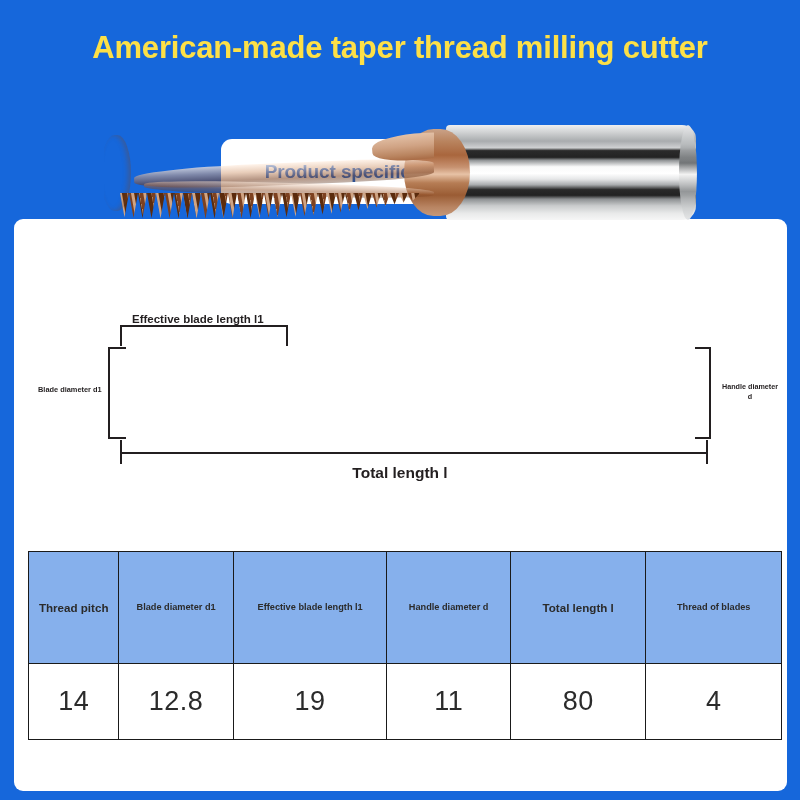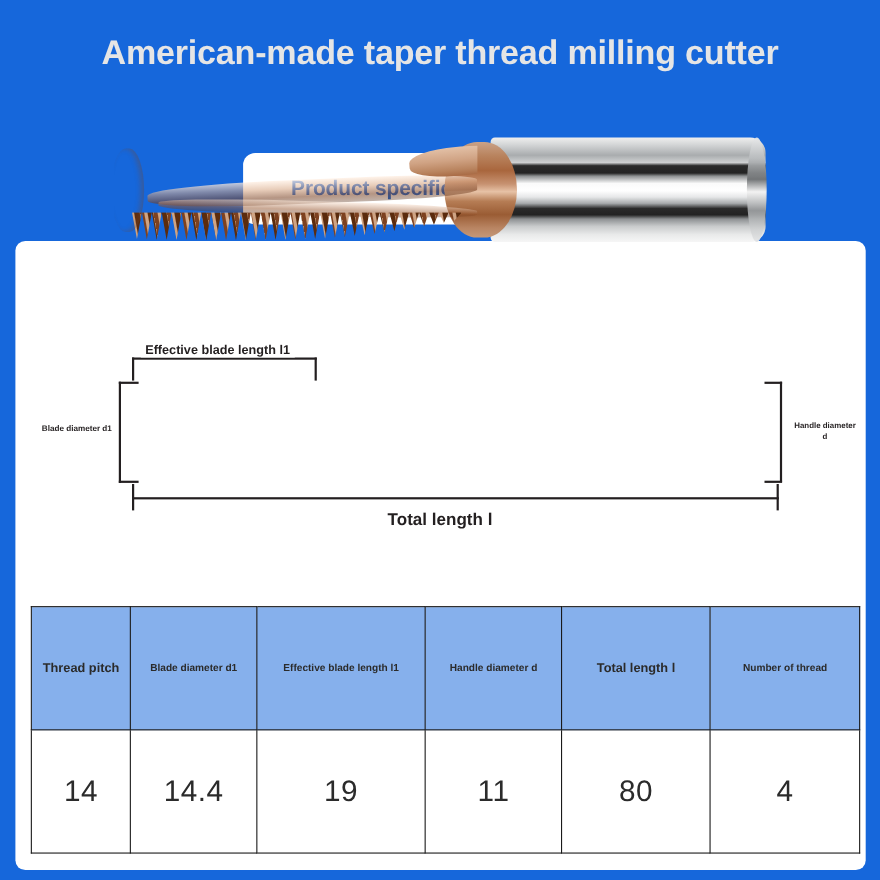--- a/index.html
+++ b/index.html
@@ -18,21 +18,21 @@
     height: 800px;
     background: #1667db;
   }
 
   
   .title {
     position: absolute;
     left: 0; top: 28px;
     width: 800px;
     text-align: center;
-    color: #e5e5e5;
+    color: #fde047;
     font-size: 31px;
     font-weight: bold;
     line-height: 1.32;
     letter-spacing: -0.2px;
     padding: 0 60px;
   }
 
   .badge {
     position: absolute;
     left: 221px; top: 139px;
@@ -335,21 +335,21 @@
     color: #2b2b2b;
   }
   .spec-table th {
     height: 112px;
     background: #86b0ec;
     font-weight: bold;
     line-height: 1.3;
     padding: 2px 0;
   }
   .spec-table td {
-    height: 112px;
+    height: 76px;
     background: #ffffff;
     font-size: 27px;
     font-weight: normal;
     letter-spacing: .5px;
   }
   .th-lg { font-size: 11.6px; }
   .th-sm { font-size: 9.2px; }
 </style>
 </head>
 <body>
@@ -403,27 +403,27 @@
   <div class="tl-label">Total length l</div>
 
   <table class="spec-table">
     <thead>
       <tr id="spec-head-row">
           <th class="th-lg" style="width: 12%;">Thread pitch</th>
           <th class="th-sm" style="width: 15.2%;">Blade diameter d1</th>
           <th class="th-sm" style="width: 20.4%;">Effective blade length l1</th>
           <th class="th-sm" style="width: 16.4%;">Handle diameter d</th>
           <th class="th-lg" style="width: 18%;">Total length l</th>
-          <th class="th-sm" style="width: 18%;">Number of thread</th>
+          <th class="th-sm" style="width: 18%;">Thread of blades</th>
         </tr>
     </thead>
     <tbody>
       <tr id="spec-body-row">
           <td>14</td>
-          <td>14.4</td>
+          <td>12.8</td>
           <td>19</td>
           <td>11</td>
           <td>80</td>
           <td>4</td>
         </tr>
     </tbody>
   </table>
 
 </div>
 

